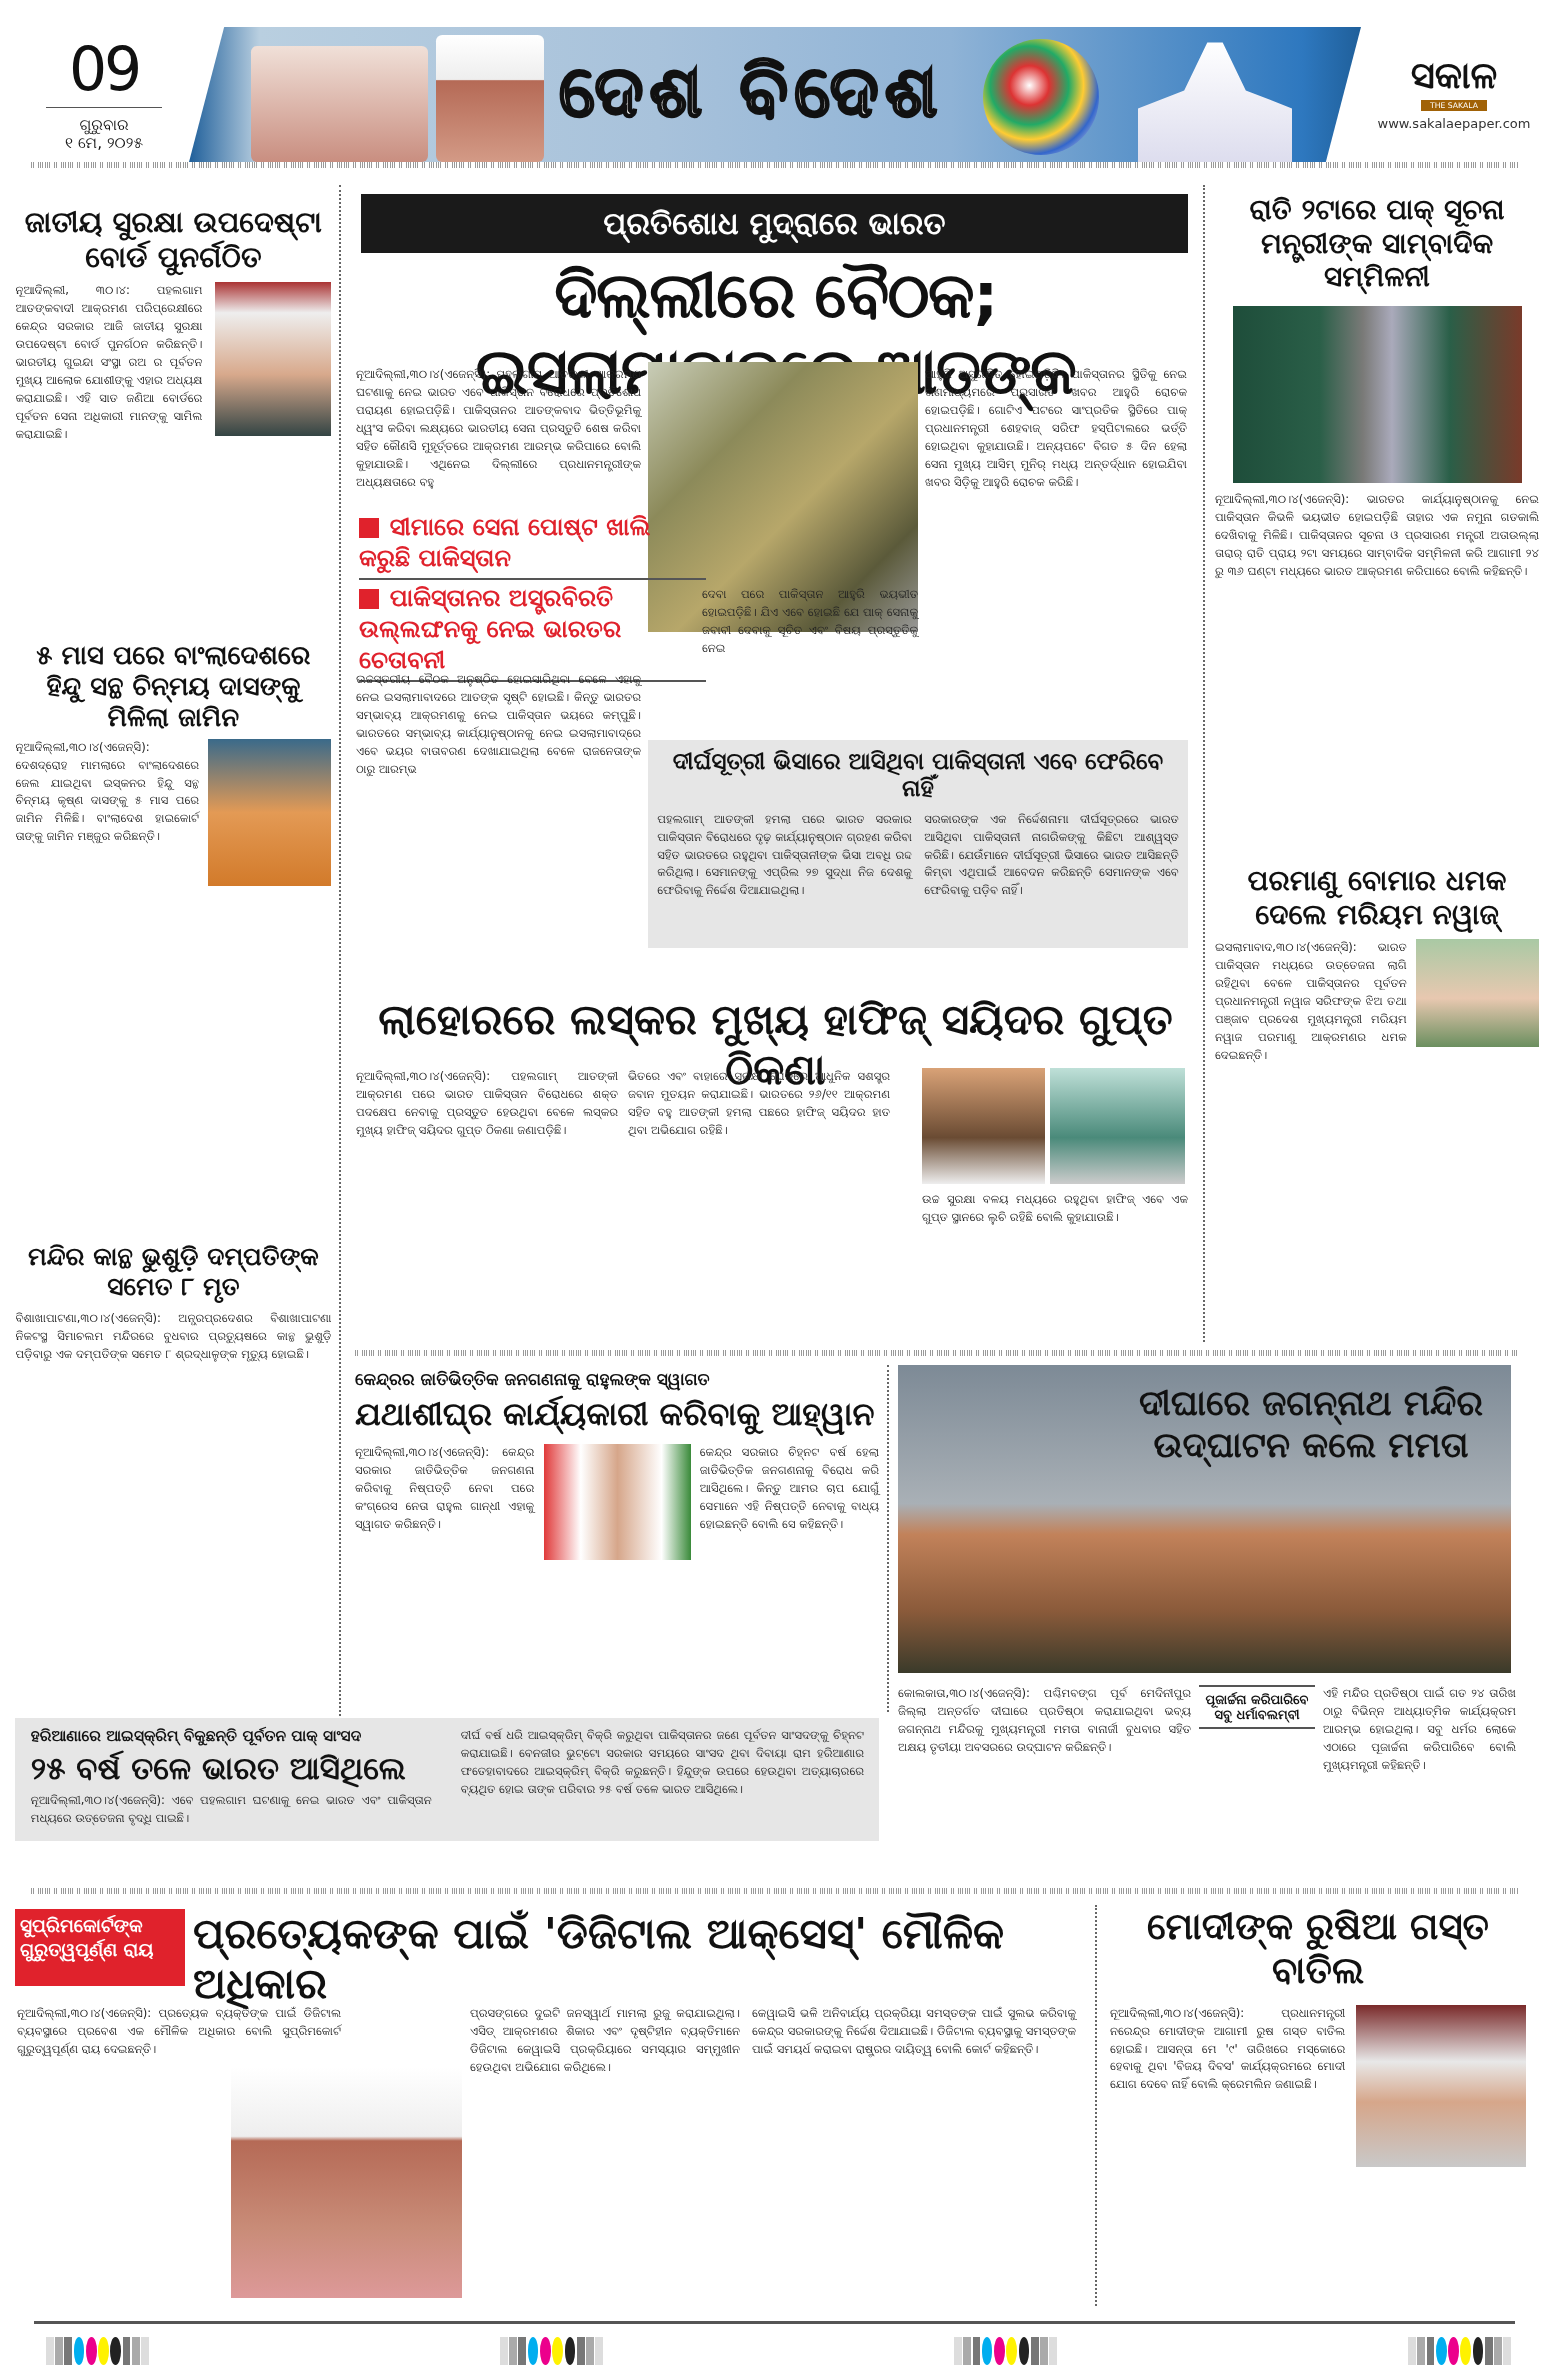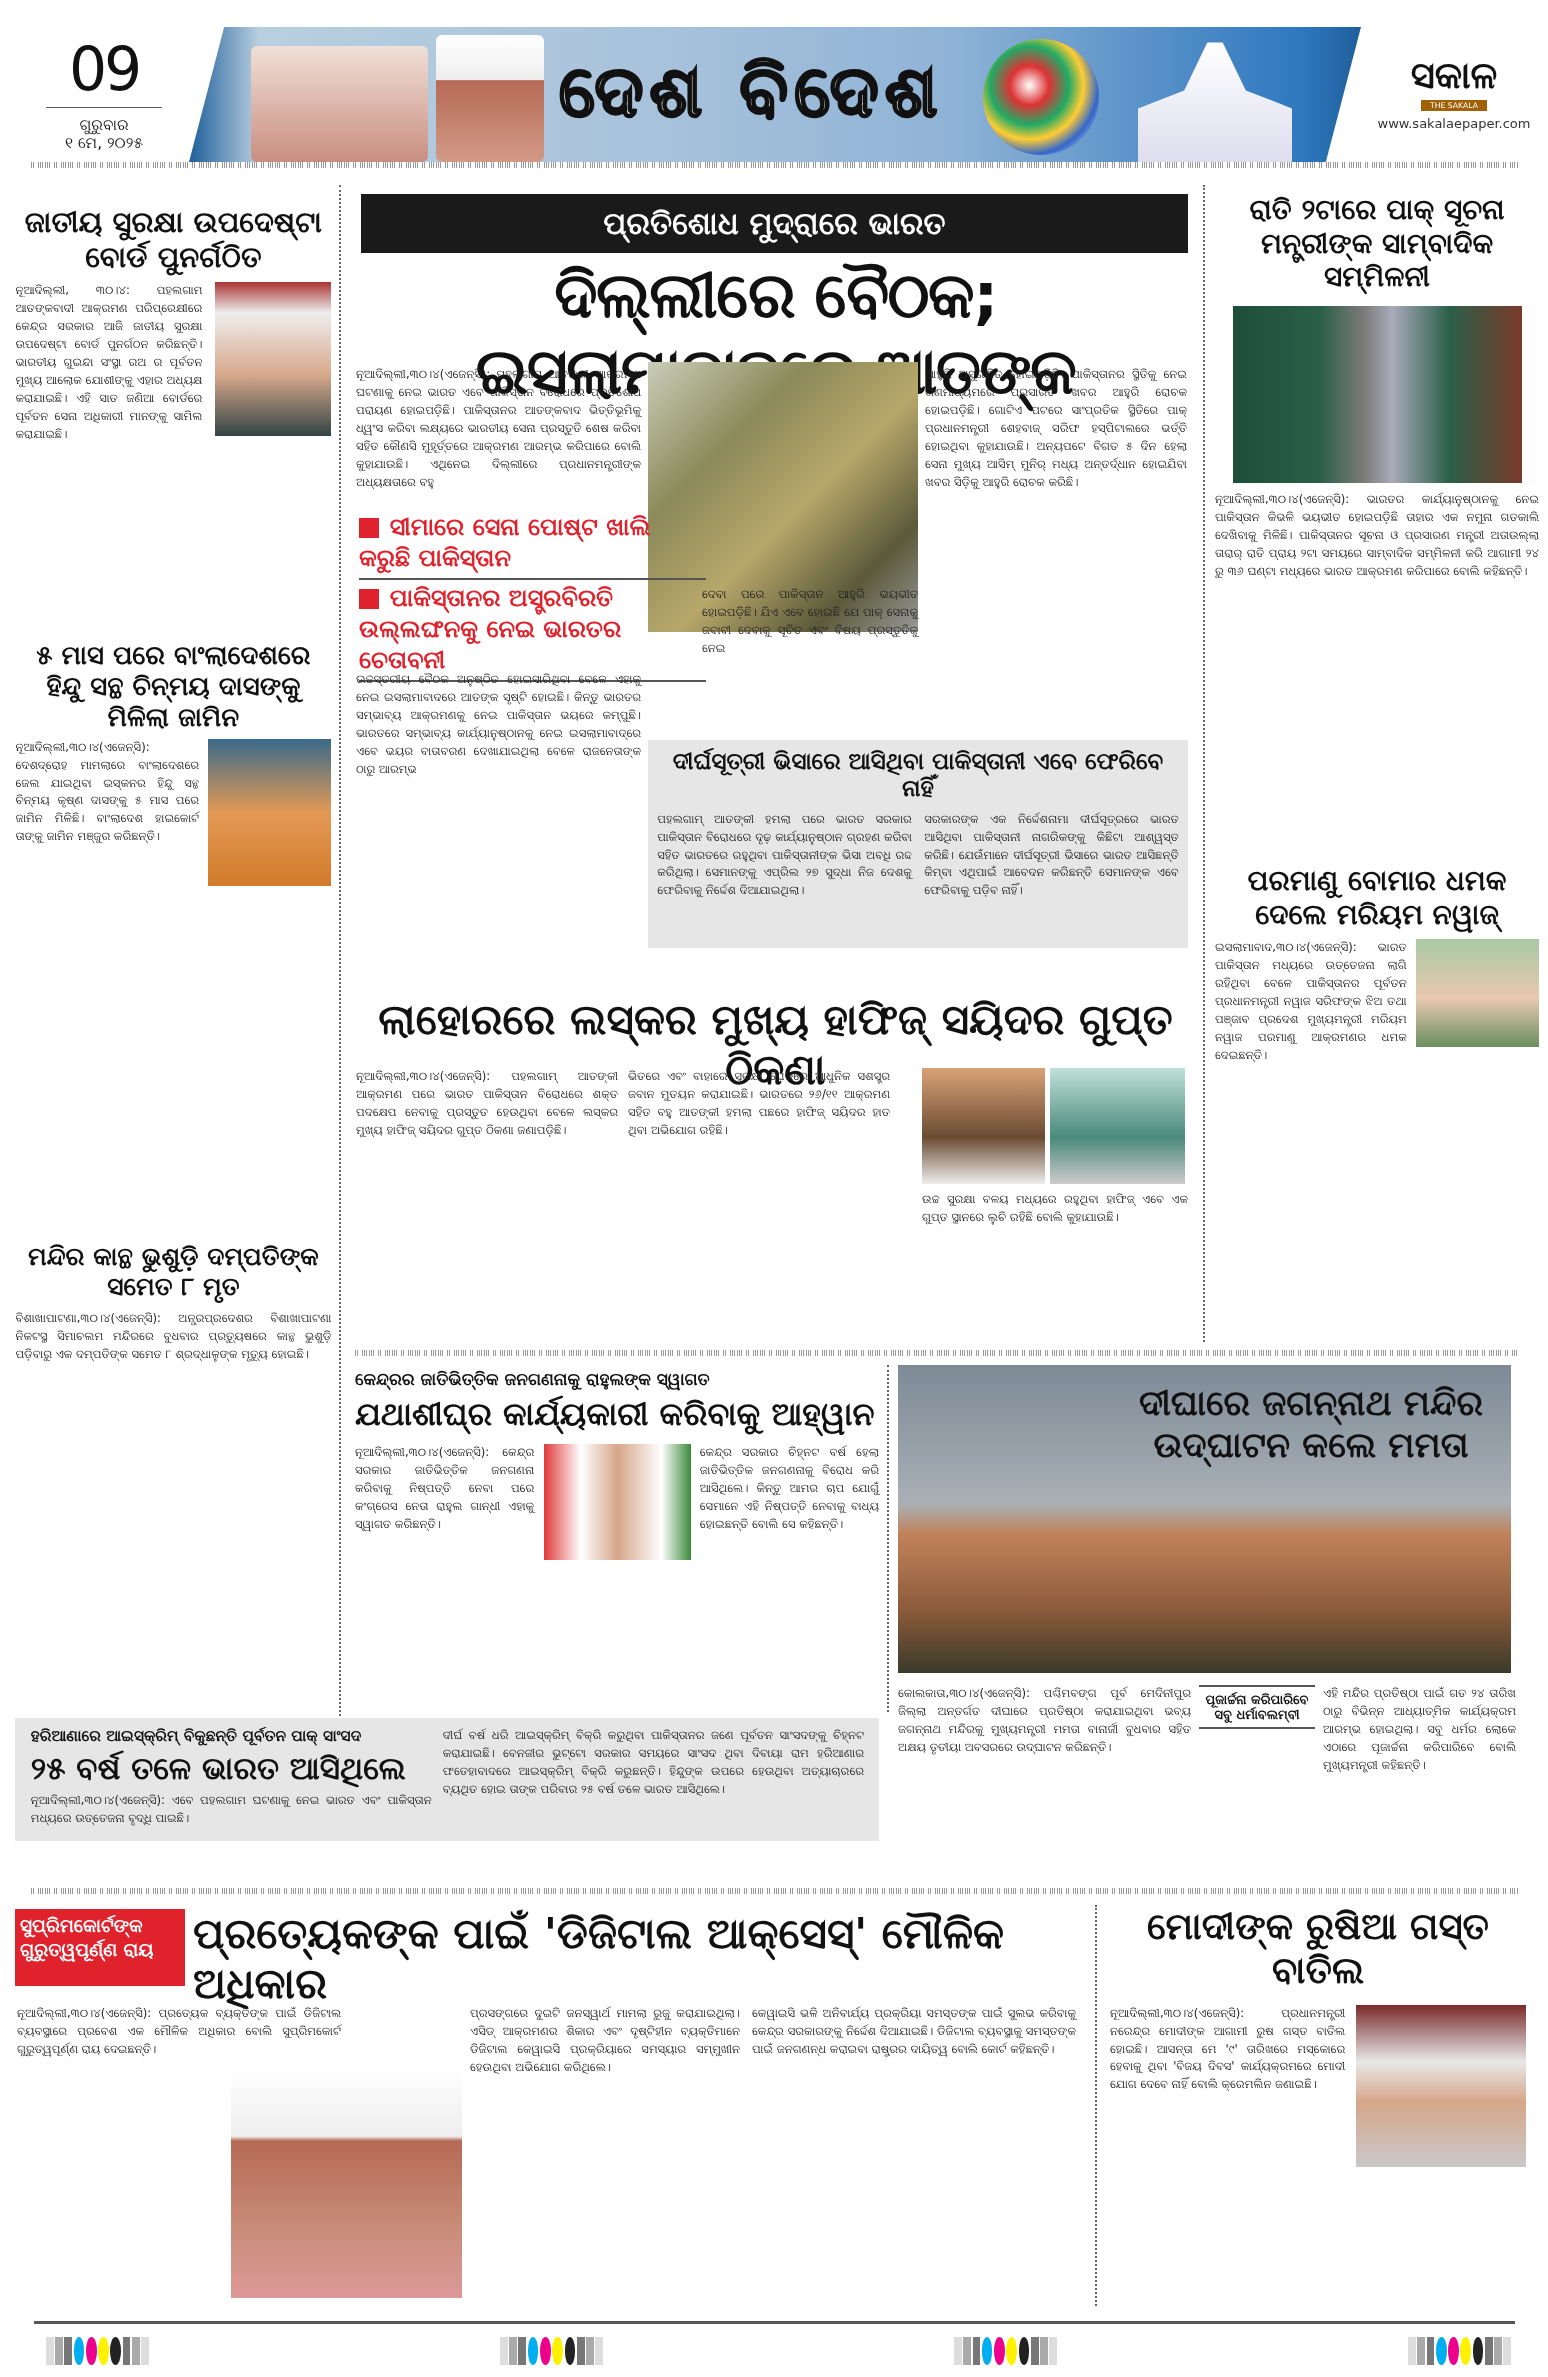--- a/index.html
+++ b/index.html
@@ -134,38 +134,38 @@
 <div class="abs vdots" style="left:887px;top:1365px;height:347px"></div>
 <div class="abs photo" style="left:898px;top:1365px;width:613px;height:308px;background:linear-gradient(#7d8a96 0,#a9b0b6 45%,#c2825a 55%,#8a5a3a 80%,#3a3a2a 100%)">
   <div class="hl" style="position:absolute;left:224px;top:17px;width:378px;font-size:35px;color:#111">ଦୀଘାରେ ଜଗନ୍ନାଥ ମନ୍ଦିର ଉଦ୍‌ଘାଟନ କଲେ ମମତା</div>
 </div>
 <div class="abs body" style="left:898px;top:1685px;width:293px">କୋଲକାତା,୩୦।୪(ଏଜେନ୍ସି): ପଶ୍ଚିମବଙ୍ଗ ପୂର୍ବ ମେଦିନୀପୁର ଜିଲ୍ଲା ଅନ୍ତର୍ଗତ ଦୀଘାରେ ପ୍ରତିଷ୍ଠା କରାଯାଇଥିବା ଭବ୍ୟ ଜଗନ୍ନାଥ ମନ୍ଦିରକୁ ମୁଖ୍ୟମନ୍ତ୍ରୀ ମମତା ବାନାର୍ଜୀ ବୁଧବାର ସହିତ ଅକ୍ଷୟ ତୃତୀୟା ଅବସରରେ ଉଦ୍‌ଘାଟନ କରିଛନ୍ତି।</div>
 <div class="abs" style="left:1199px;top:1685px;width:116px;border-top:2.3px solid #555;border-bottom:2.3px solid #555;padding:4.6px 0">
   <div class="hl" style="font-size:13px">ପୂଜାର୍ଚ୍ଚନା କରିପାରିବେ ସବୁ ଧର୍ମାବଲମ୍ବୀ</div>
 </div>
 <div class="abs body" style="left:1323px;top:1685px;width:193px">ଏହି ମନ୍ଦିର ପ୍ରତିଷ୍ଠା ପାଇଁ ଗତ ୨୪ ତାରିଖ ଠାରୁ ବିଭିନ୍ନ ଆଧ୍ୟାତ୍ମିକ କାର୍ଯ୍ୟକ୍ରମ ଆରମ୍ଭ ହୋଇଥିଲା। ସବୁ ଧର୍ମର ଲୋକେ ଏଠାରେ ପୂଜାର୍ଚ୍ଚନା କରିପାରିବେ ବୋଲି ମୁଖ୍ୟମନ୍ତ୍ରୀ କହିଛନ୍ତି।</div>
 
-<div class="abs grey" style="left:15.4px;top:1718px;width:864px;height:123px;padding:9.3px 15.4px;display:flex;gap:11px">
+<div class="abs grey" style="left:15.4px;top:1718px;width:864px;height:123px;padding:9.3px 15.4px;display:flex;gap:29px">
   <div style="width:401px">
     <div style="font-size:15.4px;font-weight:bold">ହରିଆଣାରେ ଆଇସ୍‌କ୍ରିମ୍ ବିକୁଛନ୍ତି ପୂର୍ବତନ ପାକ୍ ସାଂସଦ</div>
     <div class="hl" style="font-size:31px;text-align:left;margin-top:4.6px">୨୫ ବର୍ଷ ତଳେ ଭାରତ ଆସିଥିଲେ</div>
     <div class="body" style="margin-top:4.6px">ନୂଆଦିଲ୍ଲୀ,୩୦।୪(ଏଜେନ୍ସି): ଏବେ ପହଲଗାମ ଘଟଣାକୁ ନେଇ ଭାରତ ଏବଂ ପାକିସ୍ତାନ ମଧ୍ୟରେ ଉତ୍ତେଜନା ବୃଦ୍ଧି ପାଇଛି।</div>
   </div>
   <div class="body" style="flex:1">ଦୀର୍ଘ ବର୍ଷ ଧରି ଆଇସ୍‌କ୍ରିମ୍ ବିକ୍ରି କରୁଥିବା ପାକିସ୍ତାନର ଜଣେ ପୂର୍ବତନ ସାଂସଦଙ୍କୁ ଚିହ୍ନଟ କରାଯାଇଛି। ବେନଜୀର ଭୁଟ୍ଟୋ ସରକାର ସମୟରେ ସାଂସଦ ଥିବା ଦିବାୟା ରାମ ହରିଆଣାର ଫତେହାବାଦରେ ଆଇସ୍‌କ୍ରିମ୍ ବିକ୍ରି କରୁଛନ୍ତି। ହିନ୍ଦୁଙ୍କ ଉପରେ ହେଉଥିବା ଅତ୍ୟାଚାରରେ ବ୍ୟଥିତ ହୋଇ ତାଙ୍କ ପରିବାର ୨୫ ବର୍ଷ ତଳେ ଭାରତ ଆସିଥିଲେ।</div>
 </div>
 
 <div class="abs hatch" style="left:31px;top:1888px;width:1488px"></div>
 <div class="abs" style="left:15.4px;top:1909px;width:170px;height:77px;background:#e0222c;padding:4.6px">
   <div style="color:#fff;font-size:18.5px;font-weight:bold;line-height:1.3">ସୁପ୍ରିମକୋର୍ଟଙ୍କ ଗୁରୁତ୍ୱପୂର୍ଣ୍ଣ ରାୟ</div>
 </div>
 <div class="abs hl" style="left:193px;top:1909px;width:895px;font-size:42px;text-align:left">ପ୍ରତ୍ୟେକଙ୍କ ପାଇଁ 'ଡିଜିଟାଲ ଆକ୍ସେସ୍' ମୌଳିକ ଅଧିକାର</div>
 <div class="abs body" style="left:17px;top:2005px;width:324px">ନୂଆଦିଲ୍ଲୀ,୩୦।୪(ଏଜେନ୍ସି): ପ୍ରତ୍ୟେକ ବ୍ୟକ୍ତିଙ୍କ ପାଇଁ ଡିଜିଟାଲ ବ୍ୟବସ୍ଥାରେ ପ୍ରବେଶ ଏକ ମୌଳିକ ଅଧିକାର ବୋଲି ସୁପ୍ରିମକୋର୍ଟ ଗୁରୁତ୍ୱପୂର୍ଣ୍ଣ ରାୟ ଦେଇଛନ୍ତି।</div>
 <div class="abs photo" style="left:231px;top:2067px;width:231px;height:231px;background:linear-gradient(#fff 0,#eee 30%,#b56a56 32%,#c98c78 70%,#d99 100%)"></div>
 <div class="abs body" style="left:470px;top:2005px;width:270px">ପ୍ରସଙ୍ଗରେ ଦୁଇଟି ଜନସ୍ୱାର୍ଥ ମାମଲା ରୁଜୁ କରାଯାଇଥିଲା। ଏସିଡ୍ ଆକ୍ରମଣର ଶିକାର ଏବଂ ଦୃଷ୍ଟିହୀନ ବ୍ୟକ୍ତିମାନେ ଡିଜିଟାଲ କେୱାଇସି ପ୍ରକ୍ରିୟାରେ ସମସ୍ୟାର ସମ୍ମୁଖୀନ ହେଉଥିବା ଅଭିଯୋଗ କରିଥିଲେ।</div>
-<div class="abs body" style="left:752px;top:2005px;width:324px">କେୱାଇସି ଭଳି ଅନିବାର୍ଯ୍ୟ ପ୍ରକ୍ରିୟା ସମସ୍ତଙ୍କ ପାଇଁ ସୁଲଭ କରିବାକୁ କେନ୍ଦ୍ର ସରକାରଙ୍କୁ ନିର୍ଦ୍ଦେଶ ଦିଆଯାଇଛି। ଡିଜିଟାଲ ବ୍ୟବସ୍ଥାକୁ ସମସ୍ତଙ୍କ ପାଇଁ ଜନଗଣନ୍ଧ କରାଇବା ରାଷ୍ଟ୍ରର ଦାୟିତ୍ୱ ବୋଲି କୋର୍ଟ କହିଛନ୍ତି।</div>
+<div class="abs body" style="left:752px;top:2005px;width:324px">କେୱାଇସି ଭଳି ଅନିବାର୍ଯ୍ୟ ପ୍ରକ୍ରିୟା ସମସ୍ତଙ୍କ ପାଇଁ ସୁଲଭ କରିବାକୁ କେନ୍ଦ୍ର ସରକାରଙ୍କୁ ନିର୍ଦ୍ଦେଶ ଦିଆଯାଇଛି। ଡିଜିଟାଲ ବ୍ୟବସ୍ଥାକୁ ସମସ୍ତଙ୍କ ପାଇଁ ସମୟର୍ଧ କରାଇବା ରାଷ୍ଟ୍ରର ଦାୟିତ୍ୱ ବୋଲି କୋର୍ଟ କହିଛନ୍ତି।</div>
 
 <div class="abs vdots" style="left:1095px;top:1905px;height:401px"></div>
 <div class="abs" style="left:1110px;top:1905px;width:416px">
   <div class="hl" style="font-size:37px">ମୋଦୀଙ୍କ ରୁଷିଆ ଗସ୍ତ ବାତିଲ</div>
   <div style="display:flex;gap:10.8px;margin-top:10.8px">
     <div class="body" style="flex:1">ନୂଆଦିଲ୍ଲୀ,୩୦।୪(ଏଜେନ୍ସି): ପ୍ରଧାନମନ୍ତ୍ରୀ ନରେନ୍ଦ୍ର ମୋଦୀଙ୍କ ଆଗାମୀ ରୁଷ ଗସ୍ତ ବାତିଲ ହୋଇଛି। ଆସନ୍ତା ମେ '୯' ତାରିଖରେ ମସ୍କୋରେ ହେବାକୁ ଥିବା 'ବିଜୟ ଦିବସ' କାର୍ଯ୍ୟକ୍ରମରେ ମୋଦୀ ଯୋଗ ଦେବେ ନାହିଁ ବୋଲି କ୍ରେମଲିନ ଜଣାଇଛି।</div>
     <div class="photo" style="width:170px;height:162px;background:linear-gradient(#7a2a2a,#e8e8e8 35%,#d6a68a 60%,#c9c9c9)"></div>
   </div>
 </div>
 

